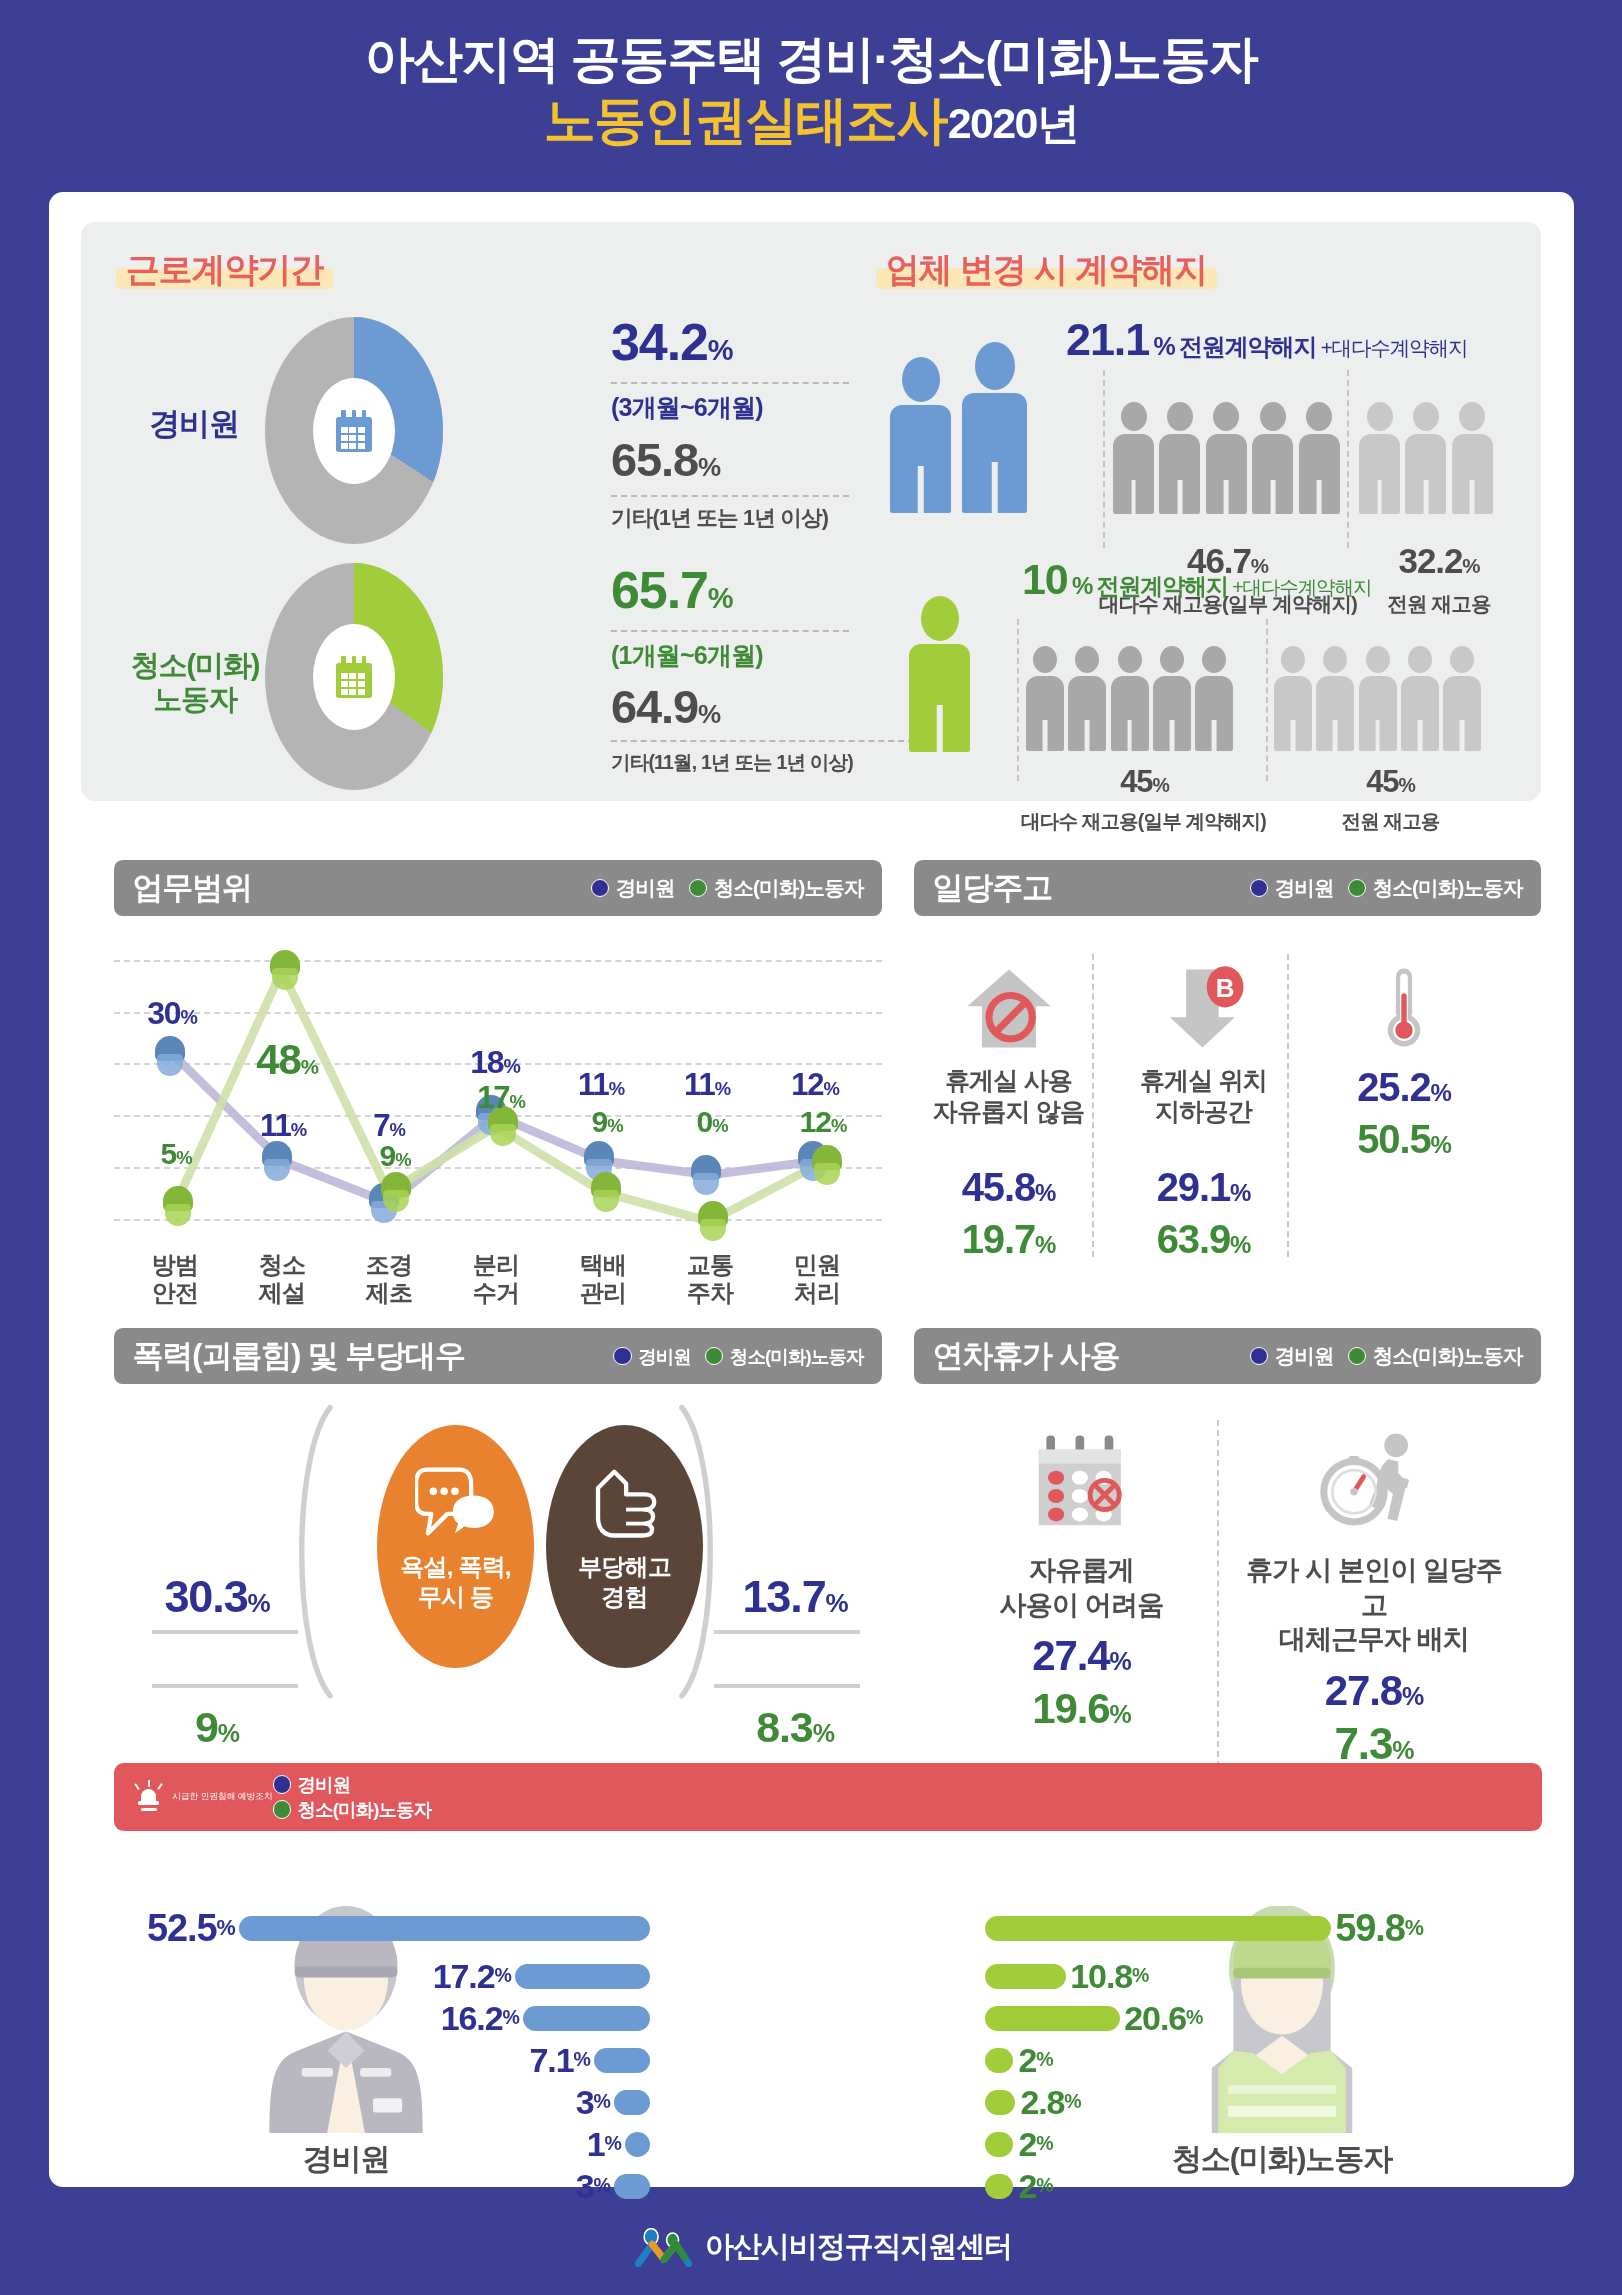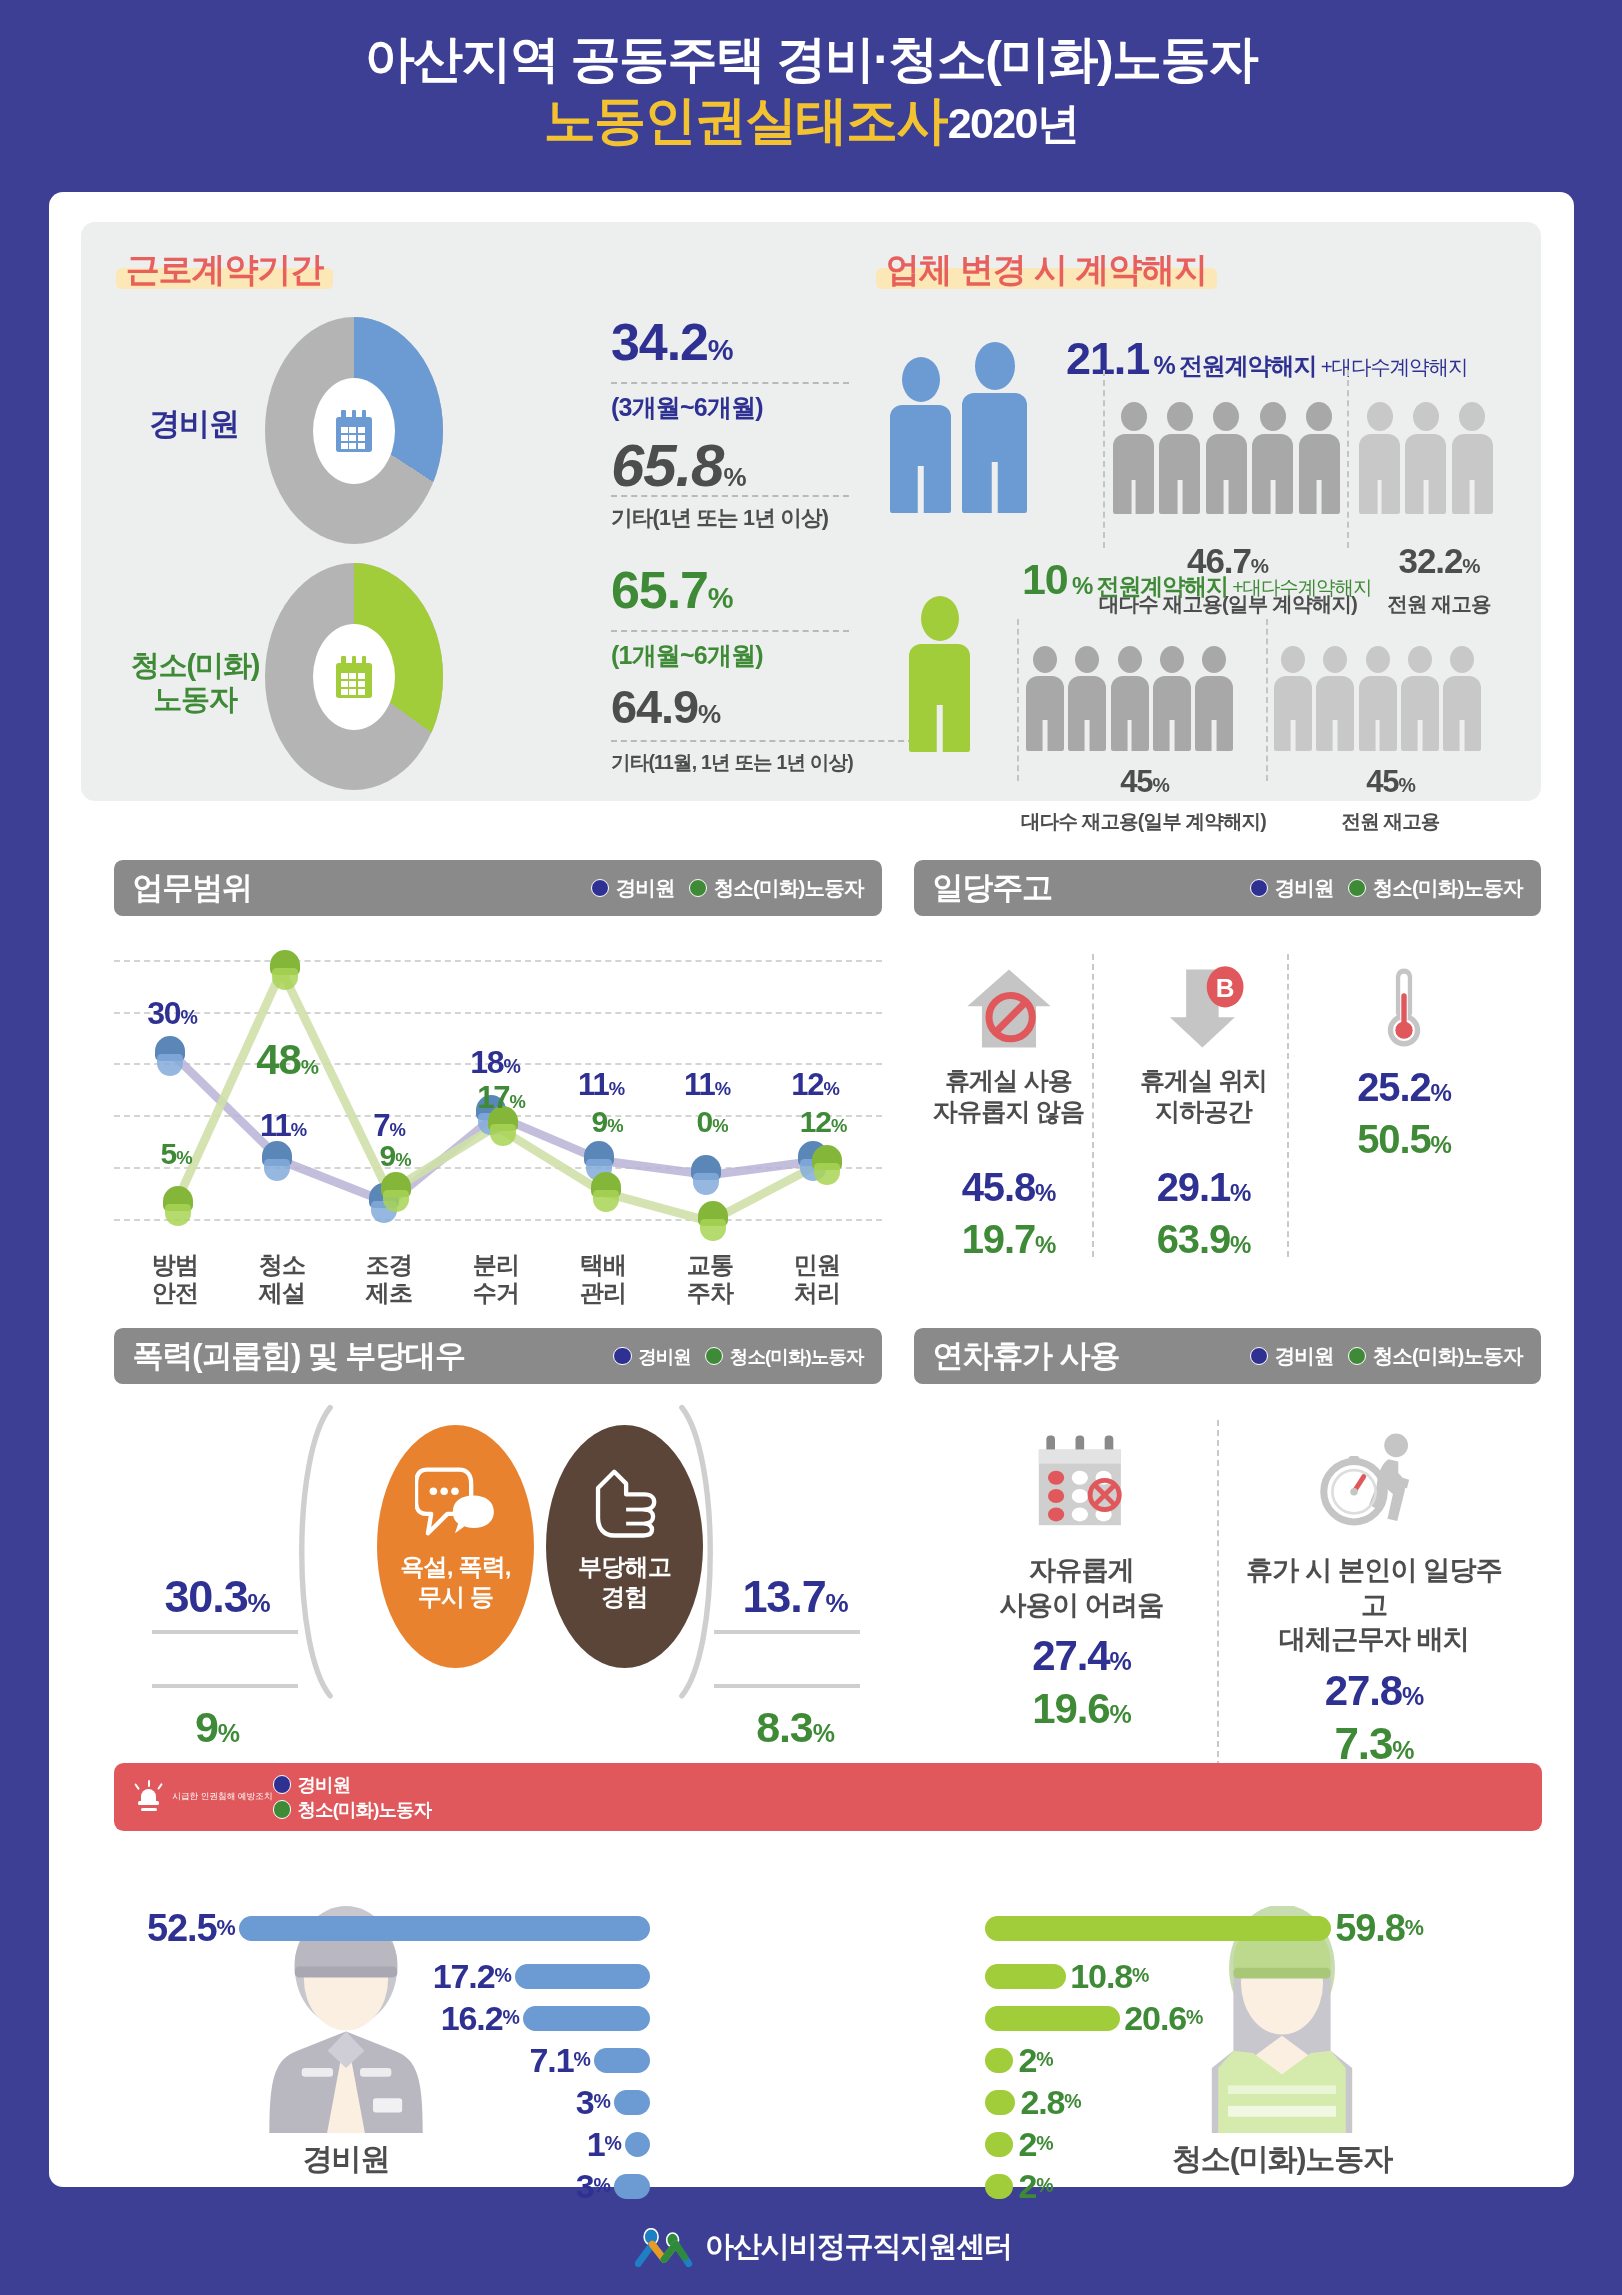--- a/index.html
+++ b/index.html
@@ -175,21 +175,21 @@
     <span class="num c-blue" style="font-size:31px;">경비원</span>
   </div>
 
   <div class="panel" style="left:562px; top:124px;">
     <span class="num c-blue" style="font-size:52px;">34.2</span><span class="num c-blue pct" style="font-size:29px;">%</span>
   </div>
   <div class="panel dash-h" style="left:562px; top:190px; width:238px;"></div>
   <div class="panel" style="left:562px; top:199px; font-size:25px; font-weight:bold; color:#2E3192; letter-spacing:-0.8px;">(3개월~6개월)</div>
 
   <div class="panel" style="left:562px; top:244px;">
-    <span class="num c-dark" style="font-size:60px;font-style:italic;">65.8</span><span class="num c-dark pct" style="font-size:26px;">%</span>
+    <span class="num c-dark" style="font-size:47px;">65.8</span><span class="num c-dark pct" style="font-size:26px;">%</span>
   </div>
   <div class="panel dash-h" style="left:562px; top:303px; width:238px;"></div>
   <div class="panel" style="left:562px; top:311px; font-size:21.6px; font-weight:bold; color:#4D4D4D; letter-spacing:-0.8px;">기타(1년 또는 1년 이상)</div>
 
   <div class="panel" style="left:216px; top:371px;">
     <div class="donut">
       <div class="ring"></div>
       <div class="seg" style="background:conic-gradient(#A2CD3A 0deg 126deg, transparent 126deg 360deg);"></div>
       <div class="hole">
         <div class="cal-ico">
@@ -227,21 +227,21 @@
     <span class="num c-dark" style="font-size:47px;">64.9</span><span class="num c-dark pct" style="font-size:26px;">%</span>
   </div>
   <div class="panel dash-h" style="left:562px; top:548px; width:303px;"></div>
   <div class="panel" style="left:562px; top:557px; font-size:19.5px; font-weight:bold; color:#4D4D4D; letter-spacing:-0.8px;">기타(11월, 1년 또는 1년 이상)</div>
 
   <div class="panel" style="left:827px; top:58px;">
     <span class="tag-title">업체 변경 시 계약해지</span>
   </div>
 
   <div class="panel" style="left:1017px; top:125px; display:flex; align-items:baseline; gap:4.3px;">
-    <span class="num c-blue" style="font-size:45px;margin-top:19px;">21.1</span>
+    <span class="num c-blue" style="font-size:45px;">21.1</span>
     <span class="num c-blue" style="font-size:25px;">%</span>
     <span class="num c-blue" style="font-size:24px;">전원계약해지</span>
     <span class="num c-blue" style="font-size:20.5px; font-weight:normal;">+대다수계약해지</span>
   </div>
 
   <div class="panel" style="left:841px; top:150px;">
     <span class="person" style="vertical-align:bottom;">
       <span class="head" style="display:block;width:38px;height:45px;background:#6B9BD2;"></span>
       <span class="body" style="display:block;width:61px;height:108px;background:#6B9BD2;"></span>
       <span class="legsplit" style="width:6.5px;height:47px;"></span>

